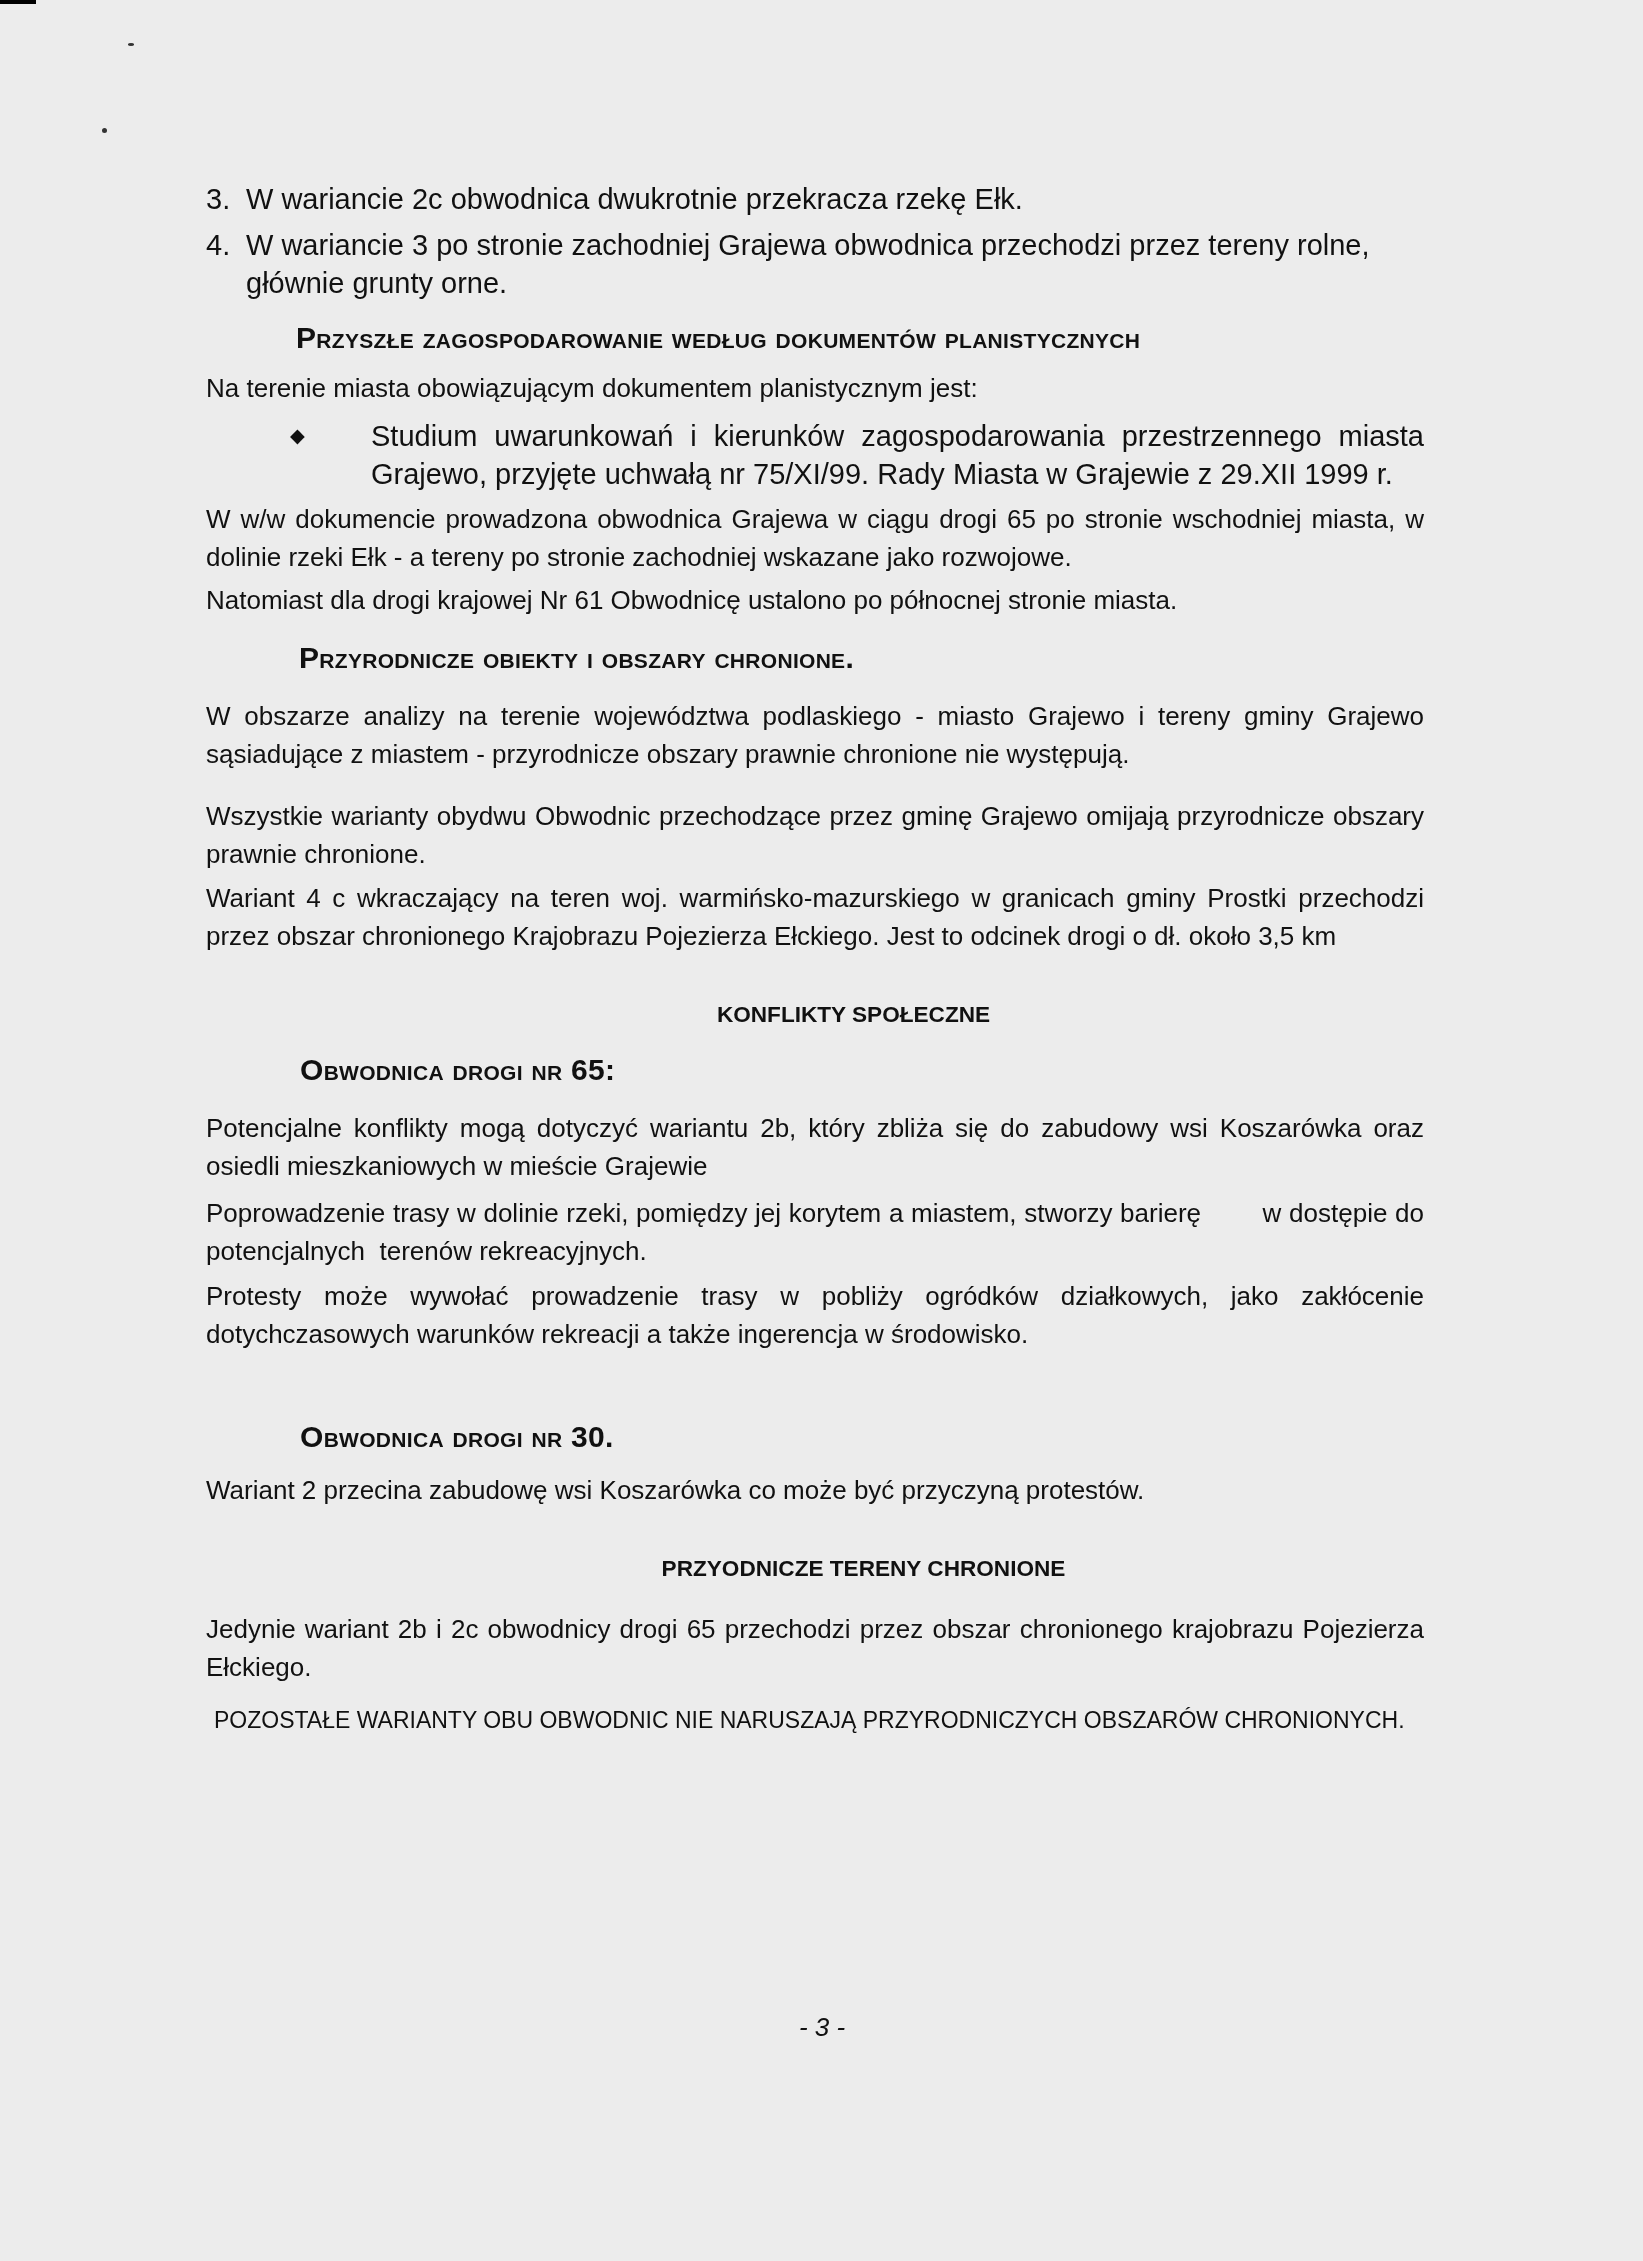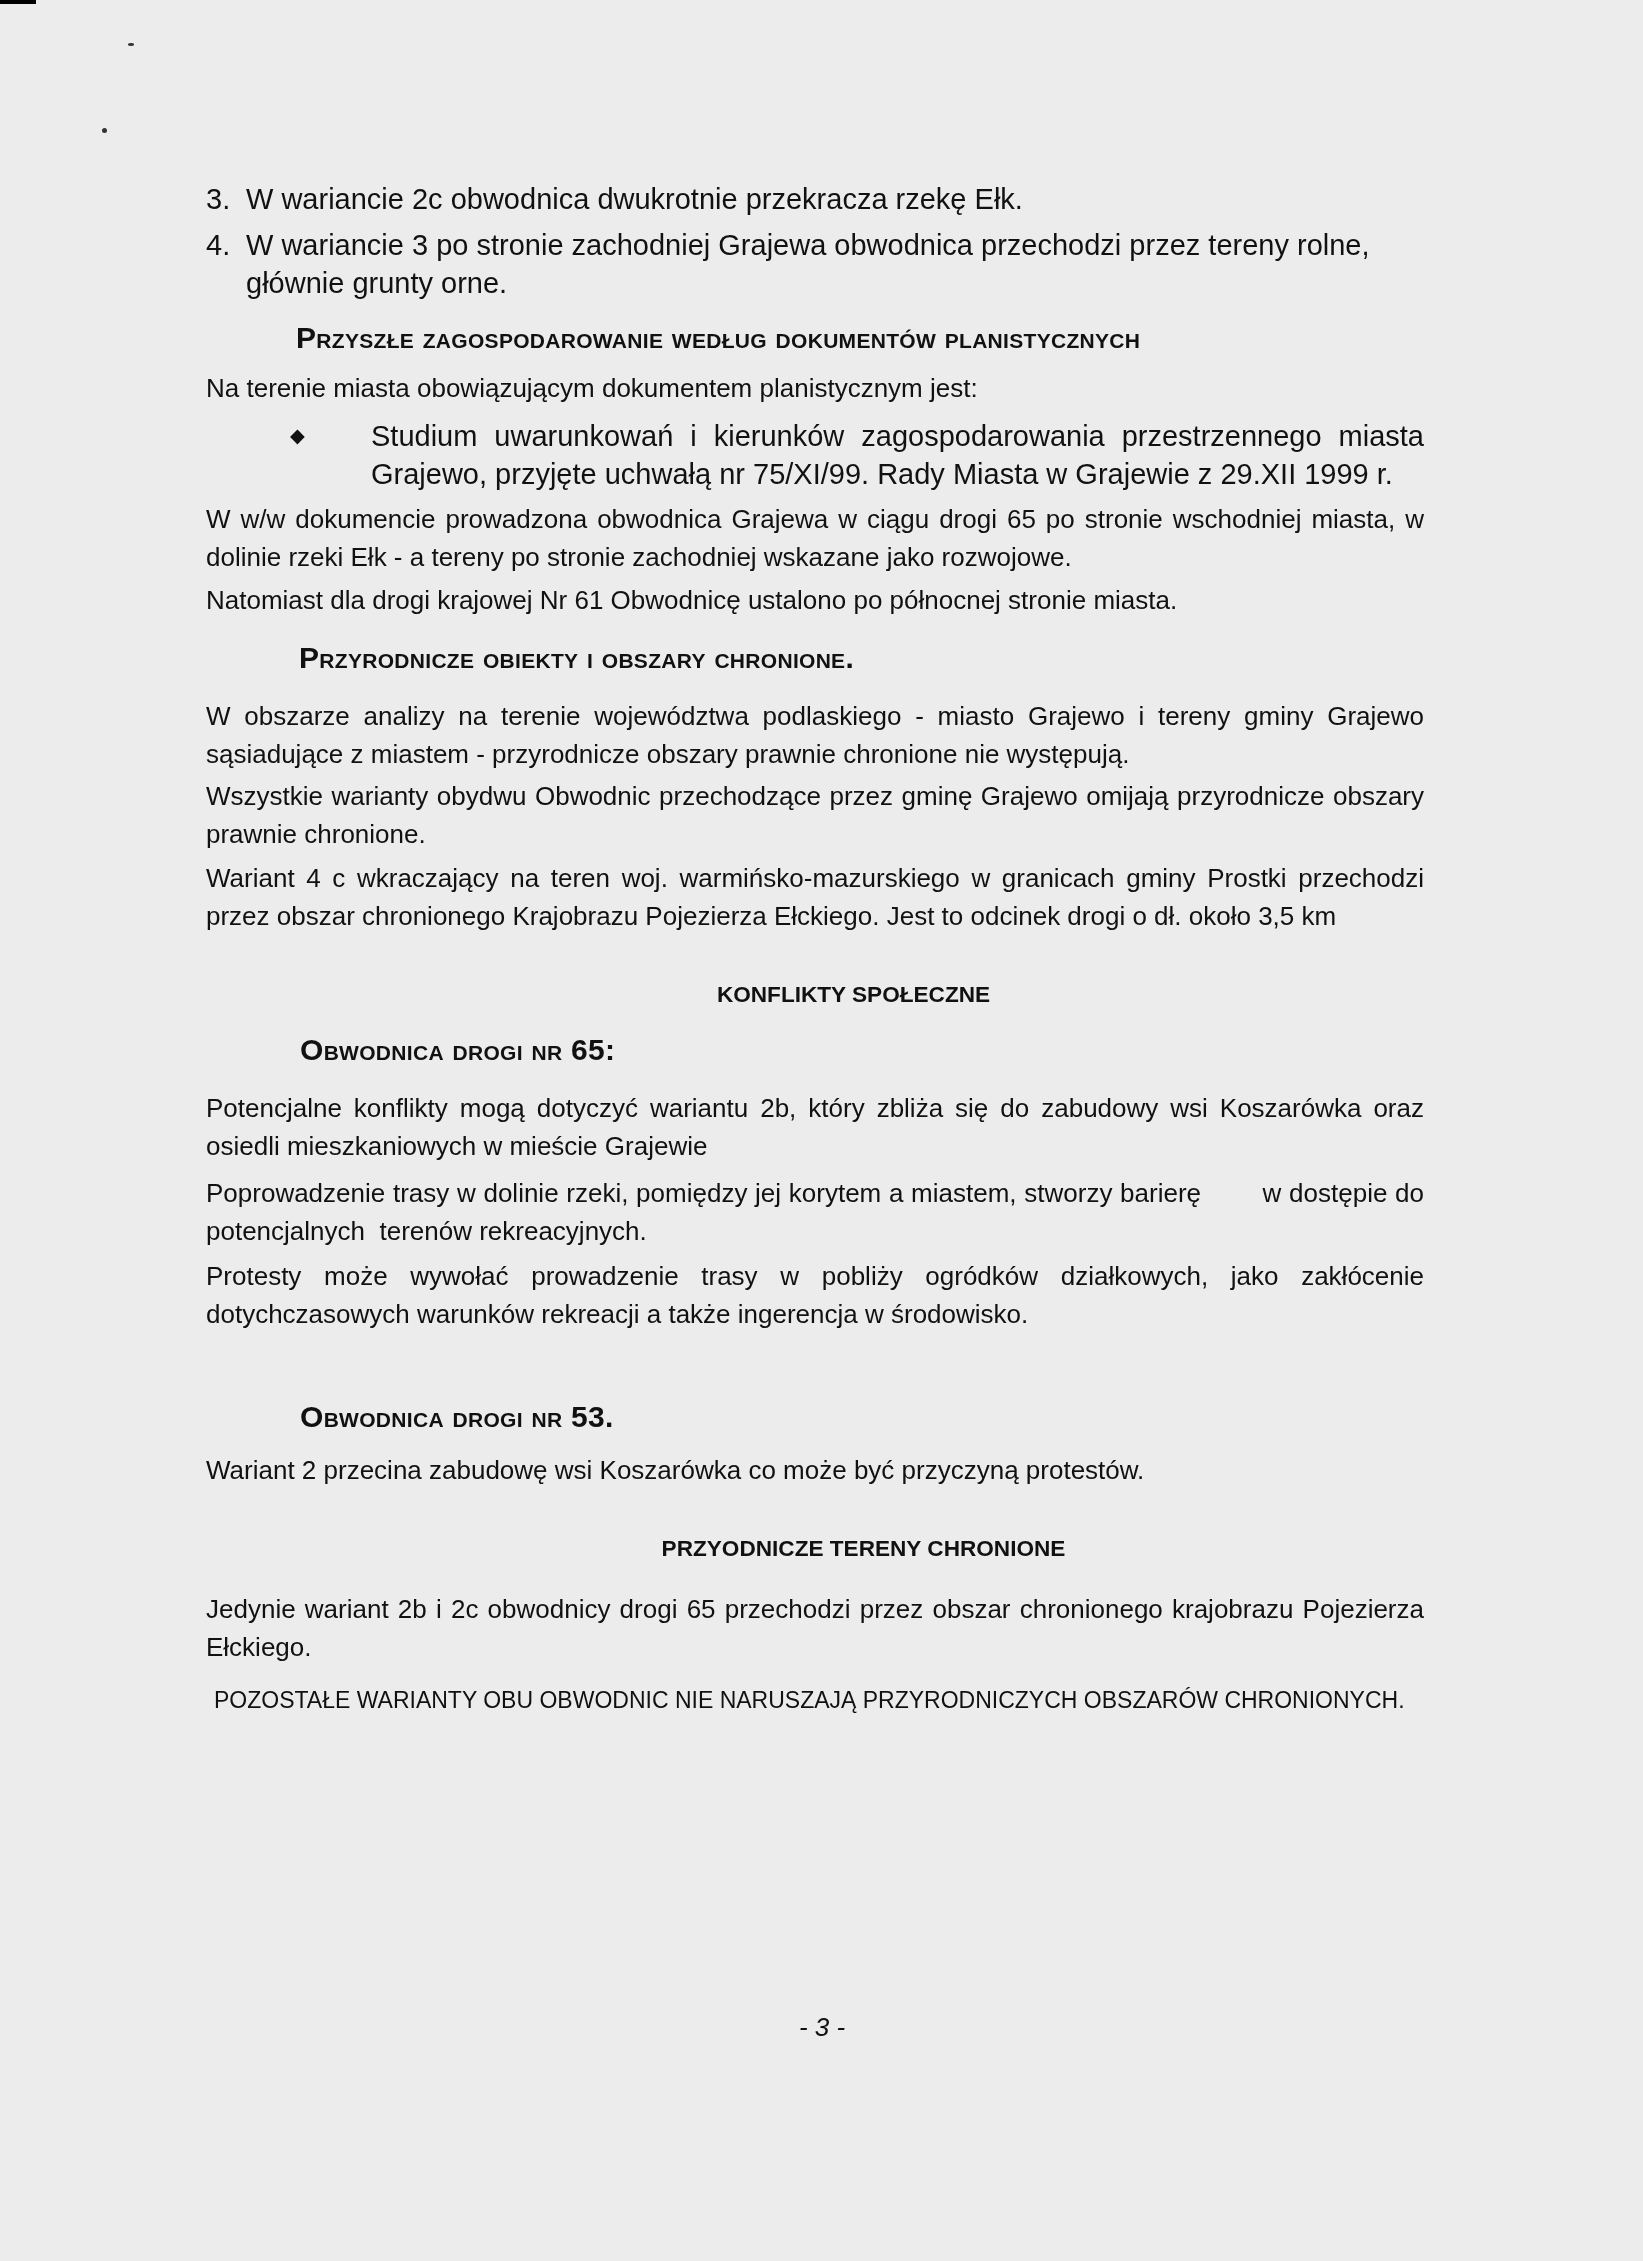--- a/index.html
+++ b/index.html
@@ -129,32 +129,32 @@
       <span class="bullet">◆</span>
       <span class="bullet-text">Studium uwarunkowań i kierunków zagospodarowania przestrzennego miasta Grajewo, przyjęte uchwałą  nr 75/XI/99. Rady Miasta w Grajewie z 29.XII 1999 r.</span>
     </div>
     <p class="p" style="margin-top:6.4px;">W w/w dokumencie prowadzona obwodnica Grajewa w ciągu drogi 65 po stronie wschodniej miasta, w dolinie rzeki Ełk - a tereny po stronie zachodniej wskazane jako rozwojowe.</p>
     <p class="p" style="margin-top:5.2px;">Natomiast dla drogi krajowej Nr 61 Obwodnicę ustalono po północnej stronie miasta.</p>
   </section>
 
   <section style="margin-top:22px;">
     <h2 class="heading-sc" style="margin-left:93px;">Przyrodnicze obiekty i obszary chronione.</h2>
     <p class="p" style="margin-top:22px;">W obszarze analizy na terenie województwa podlaskiego - miasto Grajewo i tereny gminy Grajewo sąsiadujące z miastem - przyrodnicze obszary prawnie chronione nie występują.</p>
-    <p class="p" style="margin-top:4px;">Wszystkie warianty obydwu Obwodnic przechodzące przez gminę Grajewo omijają przyrodnicze obszary prawnie chronione.</p>
+    <p class="p" style="margin-top:24px;">Wszystkie warianty obydwu Obwodnic przechodzące przez gminę Grajewo omijają przyrodnicze obszary prawnie chronione.</p>
     <p class="p" style="margin-top:6.4px;">Wariant 4 c  wkraczający na teren woj. warmińsko-mazurskiego w granicach gminy Prostki przechodzi przez  obszar chronionego Krajobrazu  Pojezierza Ełckiego. Jest to odcinek drogi o dł. około 3,5 km</p>
   </section>
 
   <section style="margin-top:45px;">
     <h2 class="heading-caps" style="margin-left:77px;">KONFLIKTY SPOŁECZNE</h2>
     <h3 class="heading-sc" style="margin-left:94px;margin-top:23px;">Obwodnica drogi nr 65:</h3>
     <p class="p" style="margin-top:22px;">Potencjalne konflikty mogą dotyczyć wariantu 2b, który zbliża się do zabudowy wsi Koszarówka oraz osiedli mieszkaniowych w mieście Grajewie</p>
     <p class="p" style="margin-top:9px;white-space:pre-wrap;">Poprowadzenie trasy w dolinie rzeki, pomiędzy jej korytem a miastem, stworzy barierę        w dostępie do potencjalnych  terenów rekreacyjnych.</p>
     <p class="p" style="margin-top:6.4px;">Protesty może wywołać prowadzenie trasy w pobliży ogródków działkowych, jako zakłócenie dotychczasowych warunków rekreacji a także ingerencja w środowisko.</p>
 
-    <h3 class="heading-sc" style="margin-left:94px;margin-top:67px;">Obwodnica drogi nr 53.</h3>
+    <h3 class="heading-sc" style="margin-left:94px;margin-top:67px;">Obwodnica drogi nr 30.</h3>
     <p class="p" style="margin-top:17px;">Wariant 2 przecina zabudowę wsi Koszarówka co może być przyczyną protestów.</p>
   </section>
 
   <section style="margin-top:45px;">
     <h3 class="heading-caps" style="margin-left:97px;margin-top:22px;">PRZYODNICZE TERENY CHRONIONE</h3>
     <p class="p" style="margin-top:26px;">Jedynie wariant 2b i 2c obwodnicy drogi 65 przechodzi przez obszar chronionego krajobrazu Pojezierza Ełckiego.</p>
     <p class="caps-text" style="margin-top:14px;">POZOSTAŁE WARIANTY OBU OBWODNIC NIE NARUSZAJĄ PRZYRODNICZYCH OBSZARÓW CHRONIONYCH.</p>
   </section>
 
 </main>

